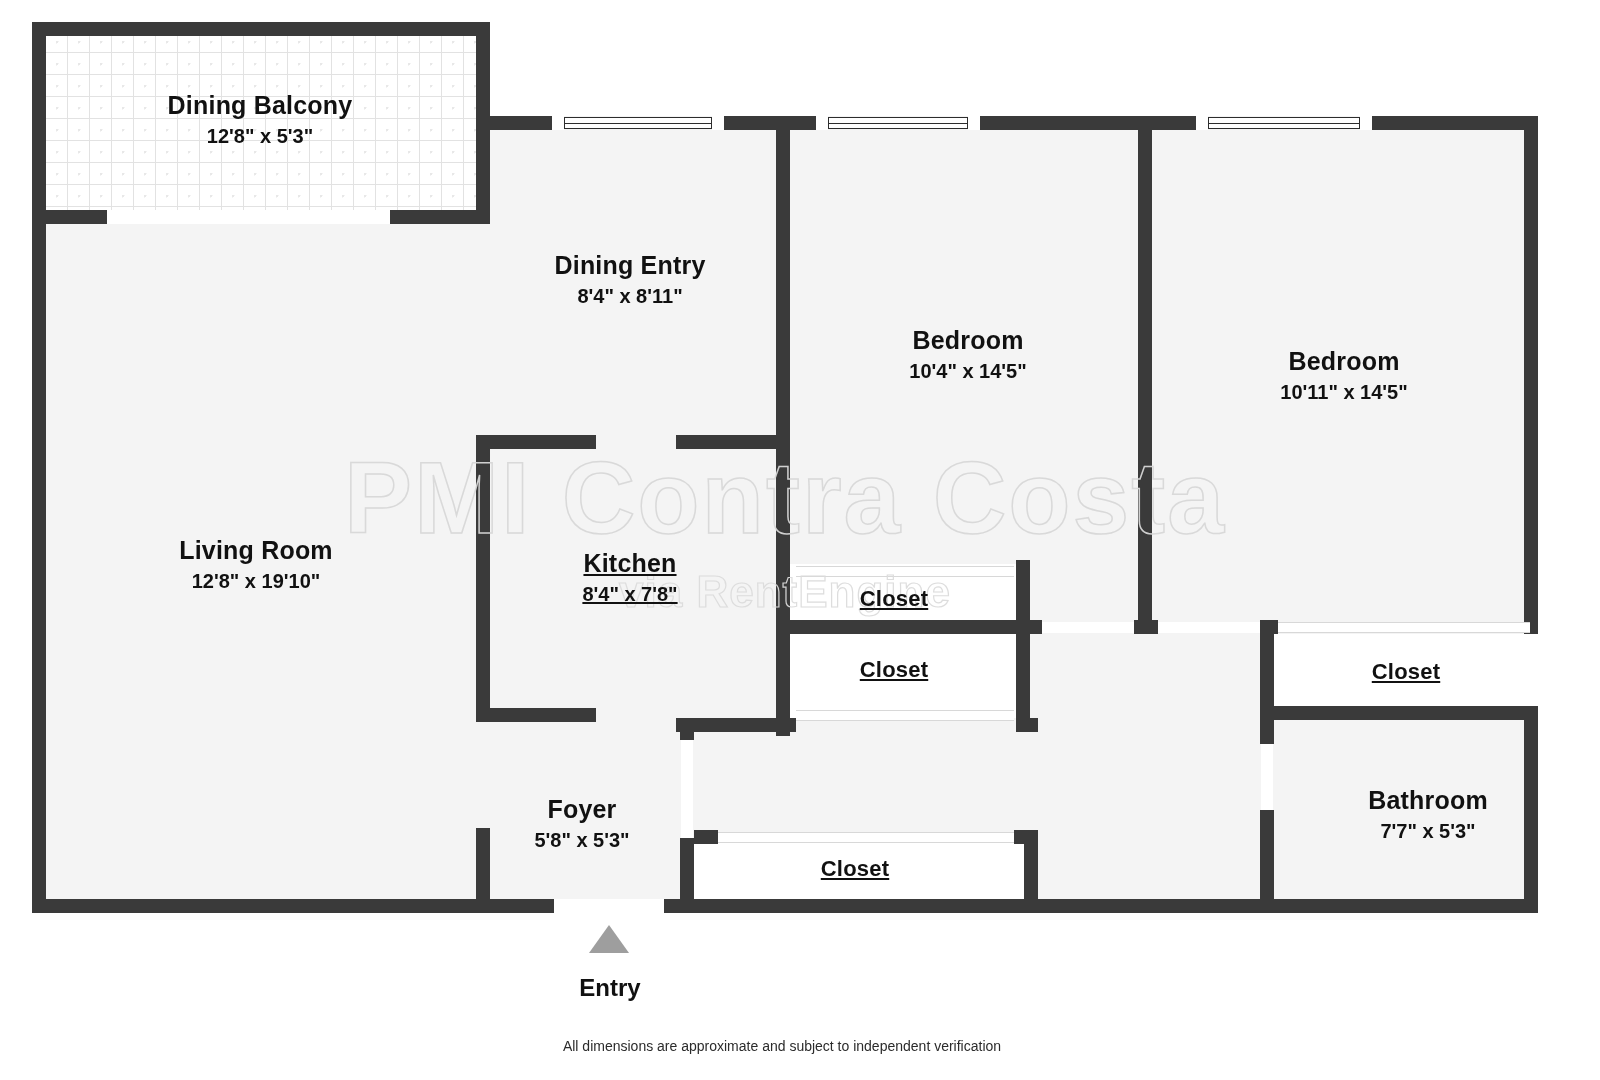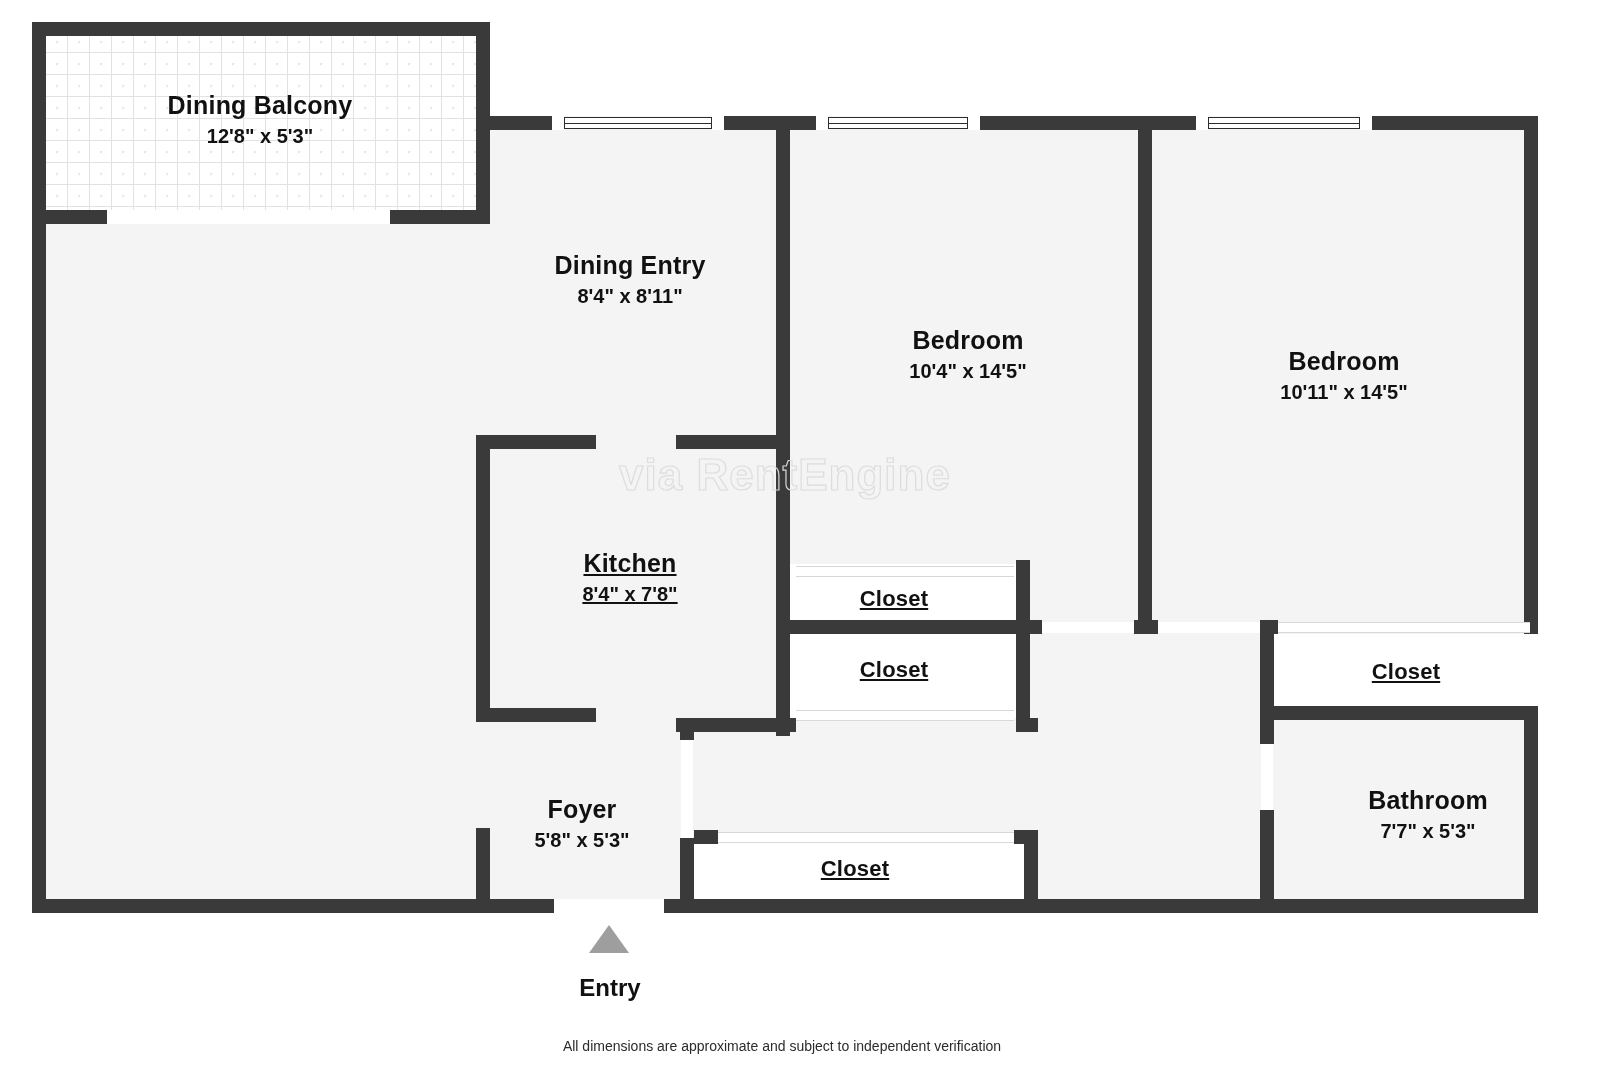--- a/index.html
+++ b/index.html
@@ -249,20 +249,21 @@
   <div class="opening" style="left:1261px; top:744px; width:12px; height:66px;"></div>
   <div class="wall" style="left:1260px; top:810px; width:14px; height:103px;"></div>
 
   <div class="fill-white" style="left:694px; top:838px; width:330px; height:61px;"></div>
   <div class="wall" style="left:694px; top:830px; width:24px; height:14px;"></div>
   <div class="slider" style="left:718px; top:832px; width:296px; height:11px;"></div>
   <div class="wall" style="left:1014px; top:830px; width:24px; height:14px;"></div>
   <div class="wall" style="left:1024px; top:830px; width:14px; height:83px;"></div>
 
   <div class="watermark" style="left:785px; top:440px;">
+    <span class="wm1">PMI Contra Costa</span>
     <span class="wm2">via RentEngine</span>
   </div>
 
   <div class="label" style="left:260px; top:90px;">
     <span class="rm">Dining Balcony</span>
     <span class="dim">12'8" x 5'3"</span>
   </div>
 
   <div class="label" style="left:630px; top:250px;">
     <span class="rm">Dining Entry</span>
@@ -272,20 +273,24 @@
   <div class="label" style="left:968px; top:325px;">
     <span class="rm">Bedroom</span>
     <span class="dim">10'4" x 14'5"</span>
   </div>
 
   <div class="label" style="left:1344px; top:346px;">
     <span class="rm">Bedroom</span>
     <span class="dim">10'11" x 14'5"</span>
   </div>
 
+  <div class="label" style="left:256px; top:535px;">
+    <span class="rm">Living Room</span>
+    <span class="dim">12'8" x 19'10"</span>
+  </div>
 
   <div class="label" style="left:630px; top:548px;text-decoration:underline;">
     <span class="rm">Kitchen</span>
     <span class="dim">8'4" x 7'8"</span>
   </div>
 
   <div class="label small" style="left:894px; top:585px;">
     <span class="rm">Closet</span>
   </div>
 

